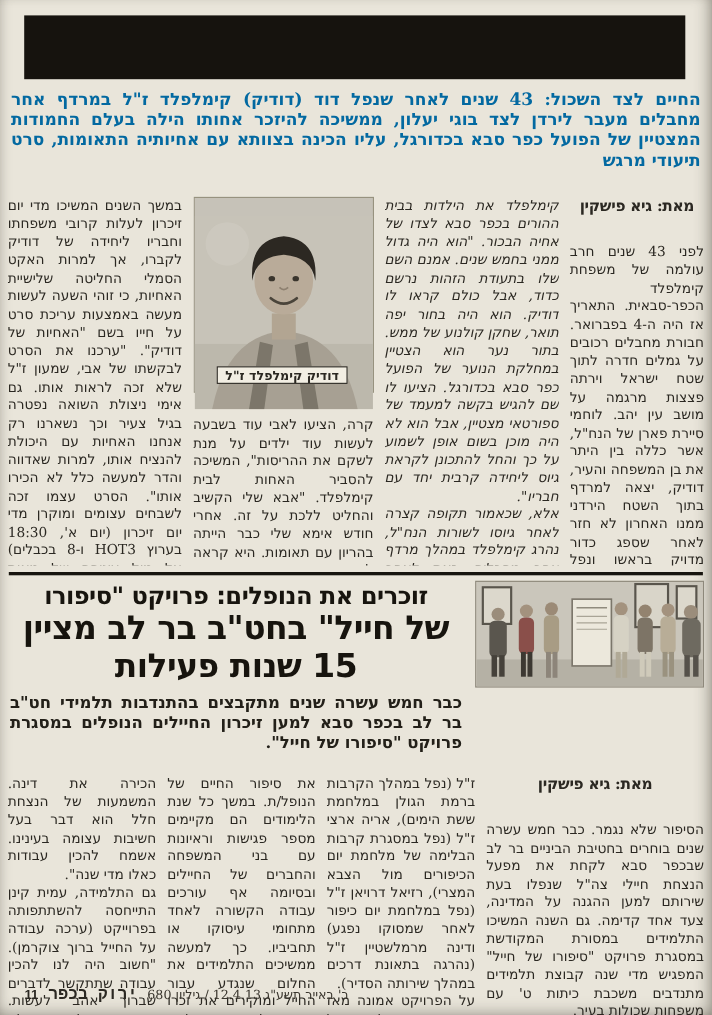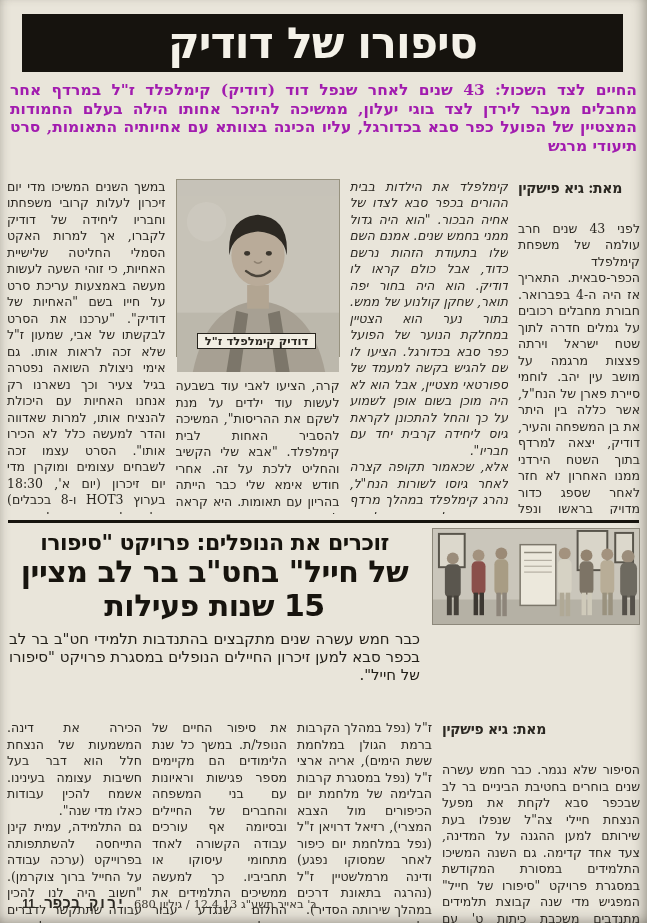--- a/index.html
+++ b/index.html
@@ -15,35 +15,35 @@
   
   .a1-banner{
     margin:14px 24px 0 22px;height:58px;background:#16130e;
     display:flex;align-items:center;justify-content:center;gap:14px;
     color:#f4f1e8;font-family:"DejaVu Sans","Liberation Sans",sans-serif;
   }
   .a1-kicker{font-size:24px;font-weight:bold;letter-spacing:-.5px;}
   .a1-headline{font-size:43px;font-weight:bold;letter-spacing:-1px;line-height:1;}
   .a1-subhead{
     margin:9px 10px 7px;font-size:15.5px;line-height:1.2;font-weight:600;
-    text-align:justify;color:#a21caf;
+    text-align:justify;color:#0369a1;
   }
   .a1-body{
     display:flex;gap:10px;padding:0 7px;height:352px;overflow:hidden;
   }
   .newscol{
     font-size:12.5px;line-height:1.32;text-align:justify;white-space:pre-line;
     overflow:hidden;
   }
   .a1-colA{flex:0 0 122px;}
   .a1-colB{flex:1;font-style:italic;}
   .a1-colC{flex:0 0 164px;}
   .a1-colD{flex:1;}
   .byline{
-    font-weight:bold;text-align:left;font-size:14px;white-space:normal;
+    font-weight:bold;text-align:center;font-size:14px;white-space:normal;
     margin-bottom:7px;letter-spacing:-.3px;
   }
   .photo1{
     position:relative;height:178px;margin-bottom:5px;border:1px solid #97927f;
     background:#c6c2b8;box-sizing:border-box;
   }
   .photo1 svg{display:block;width:100%;height:100%;}
   .photo1-caption{
     position:absolute;bottom:7px;right:14%;width:72%;background:#f2eee3;
     border:1px solid #26231d;font-size:11.5px;line-height:1.25;text-align:center;
@@ -54,21 +54,21 @@
   .a2{padding:0 7px;}
   .a2-top{display:flex;gap:10px;align-items:flex-start;}
   .a2-head{flex:1;text-align:center;padding-top:2px;font-family:"DejaVu Sans","Liberation Sans",sans-serif;}
   .a2-kicker{font-size:22px;font-weight:bold;letter-spacing:-.5px;color:#17140e;}
   .a2-headline{
     font-size:30px;font-weight:bold;line-height:1.12;letter-spacing:-.5px;
     white-space:pre-line;color:#17140e;
   }
   .a2-subhead{
     font-family:"DejaVu Serif","DejaVu Sans",serif;
-    margin:7px 2px 16px;font-size:15px;font-weight:400;line-height:1.2;
+    margin:7px 2px 0;font-size:15px;font-weight:700;line-height:1.2;
     text-align:justify;color:#232019;
   }
   .a2-photo{
     flex:0 0 208px;height:97px;border:1px solid #8d887b;background:#cac6bb;
     box-sizing:border-box;
   }
   .a2-photo svg{display:block;width:100%;height:100%;}
   .a2-body{display:flex;gap:10px;margin-top:4px;height:292px;overflow:hidden;}
   .a2-col1{flex:0 0 198px;}
   .a2-col2,.a2-col3,.a2-col4{flex:1;}
@@ -80,21 +80,20 @@
   .footer-issue{font-size:11.5px;color:#3a362e;}
   .footer-pub{font-size:15px;font-weight:bold;font-family:Liberation Mono, monospace;}
   .footer-page{font-size:12px;font-weight:bold;font-family:Liberation Sans, sans-serif;}
 </style>
 </head>
 <body>
 
 <div class="page">
 
   <div class="a1-banner">
-    <span class="a1-headline">סיפורו של דודיק</span>
   </div>
 
   <div class="a1-subhead">החיים לצד השכול: 43 שנים לאחר שנפל דוד (דודיק) קימלפלד ז"ל במרדף אחר מחבלים מעבר לירדן לצד בוגי יעלון, ממשיכה להיזכר אחותו הילה בעלם החמודות המצטיין של הפועל כפר סבא בכדורגל, עליו הכינה בצוותא עם אחיותיה התאומות, סרט תיעודי מרגש</div>
 
   <div class="a1-body">
     <div class="newscol a1-colA">
       <div class="byline">מאת: גיא פישקין</div>
       <span>לפני 43 שנים חרב עולמה של משפחת קימלפלד הכפר-סבאית. התאריך אז היה ה-4 בפברואר. חבורת מחבלים רכובים על גמלים חדרה לתוך שטח ישראל וירתה פצצות מרגמה על מושב עין יהב. לוחמי סיירת פארן של הנח"ל, אשר כללה בין היתר את בן המשפחה והעיר, דודיק, יצאה למרדף בתוך השטח הירדני ממנו האחרון לא חזר לאחר שספג כדור מדויק בראשו ונפל בהגנה על המולדת. הוא היה בן 19 וחצי בלבד במותו והותיר עיר אבלה וכואבת. חרף הזמן הרב שחלף בחר להנציח השבוע "ירוק" את זכרו של קימלפלד במסגרת ציון יום הזיכרון לחללי מערכות ישראל בשיחה קולחת ומרגשת כאחד עם אחותו, הילה.
 "היינו בסך הכול שניים, אני ודודיק", משחזרת השבוע</span>
     </div>

